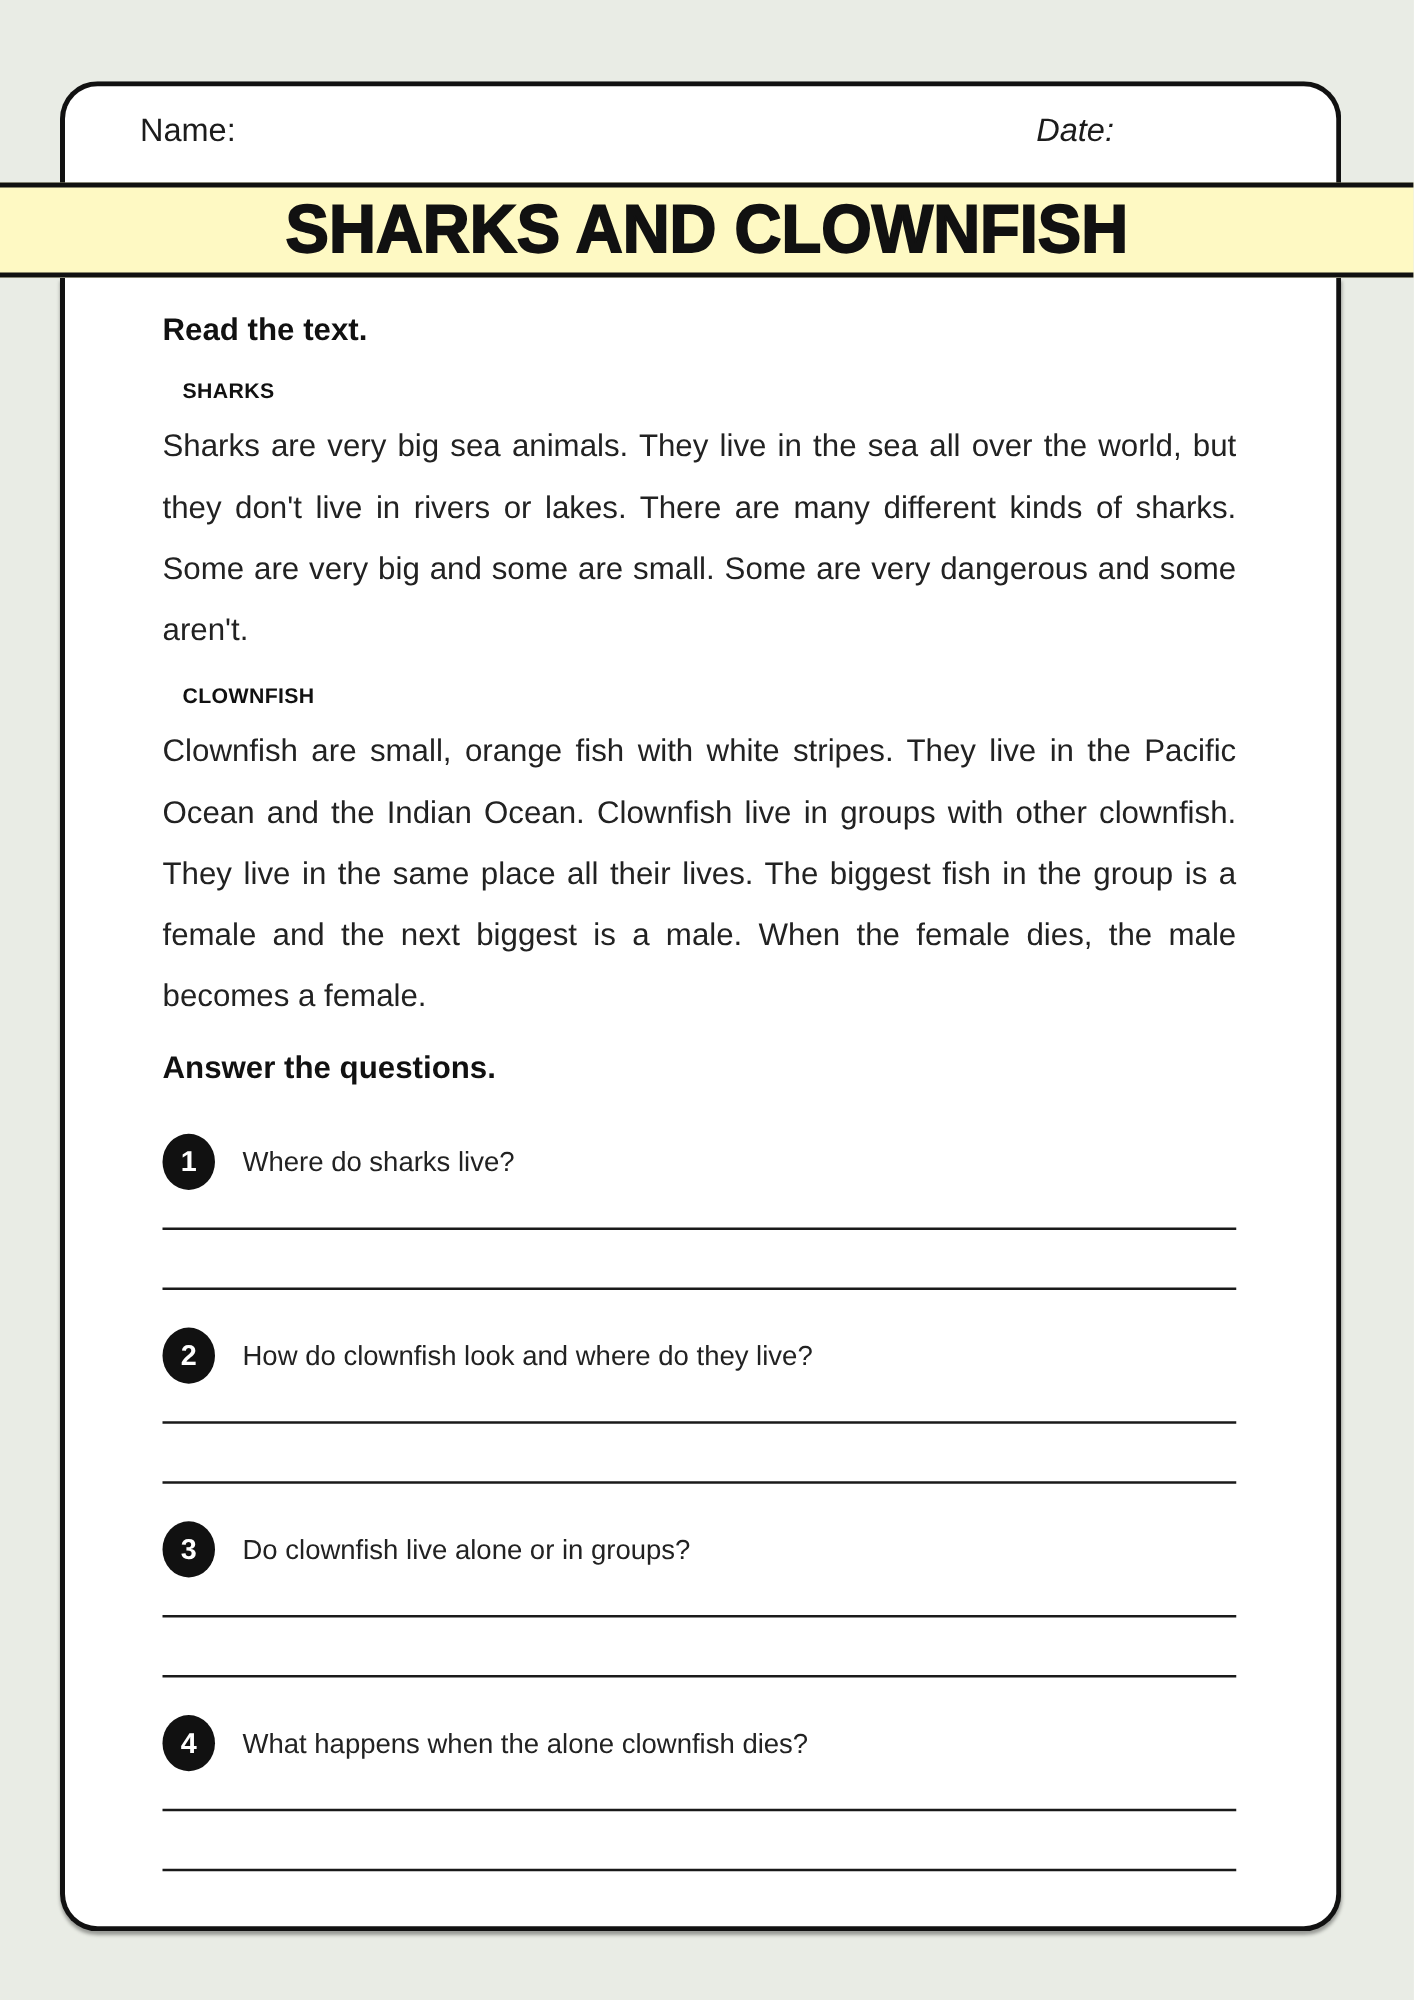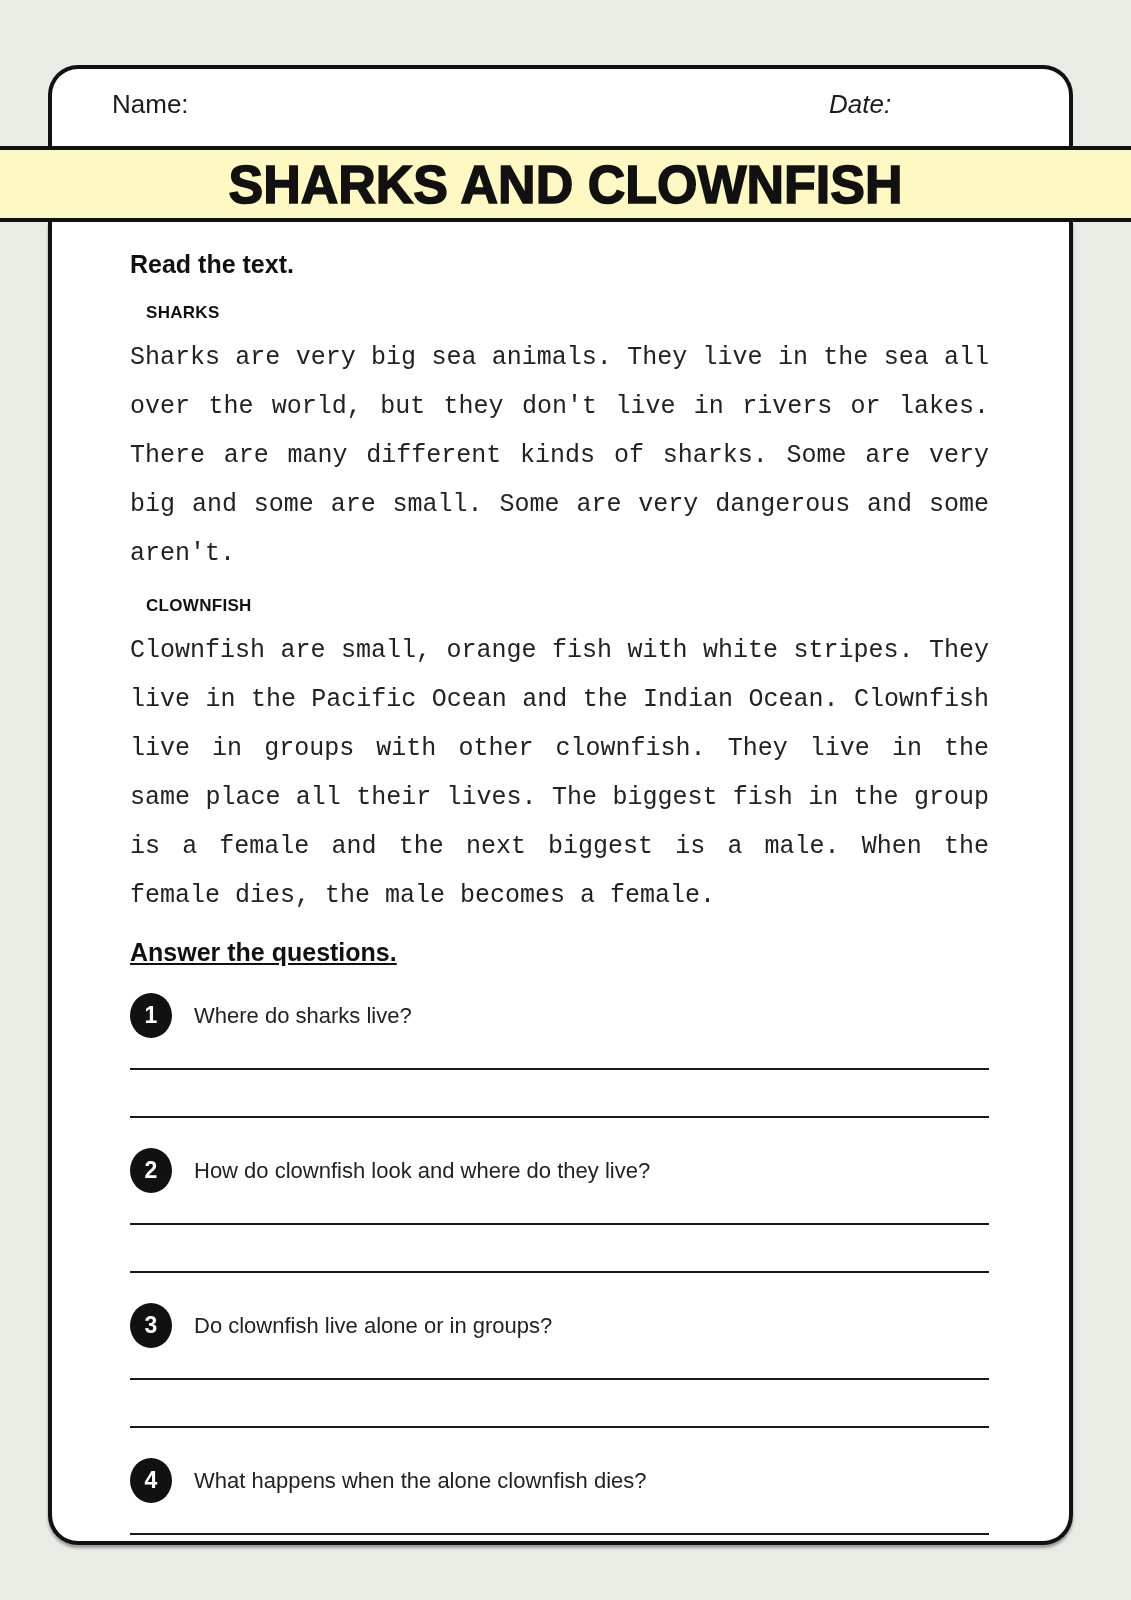--- a/index.html
+++ b/index.html
@@ -89,36 +89,35 @@
     overflow: hidden;
     z-index: 1;
   }
 
   .instruction {
     font-size: 25px;
     font-weight: bold;
     color: #111111;
   }
   .instruction-read { margin: 14px 0 24px 0; }
-  .instruction-answer { margin: 6px 0 26px 0; text-decoration: underline; }
+  .instruction-answer { margin: 6px 0 38px 0; }
 
   .passage-heading {
     font-size: 17px;
     font-weight: bold;
     letter-spacing: 0.3px;
     color: #111111;
     margin: 0 0 10px 16px;
   }
   .passage-text {
     font-size: 25px;
     line-height: 49px;
     color: #222222;
     text-align: justify;
     margin: 0 0 18px 0;
-    font-family: Liberation Mono, monospace;
   }
 
   .q-block { margin: 0; }
   .q-row {
     display: flex;
     align-items: center;
     height: 45px;
     margin-bottom: 30px;
   }
   .q-badge {

